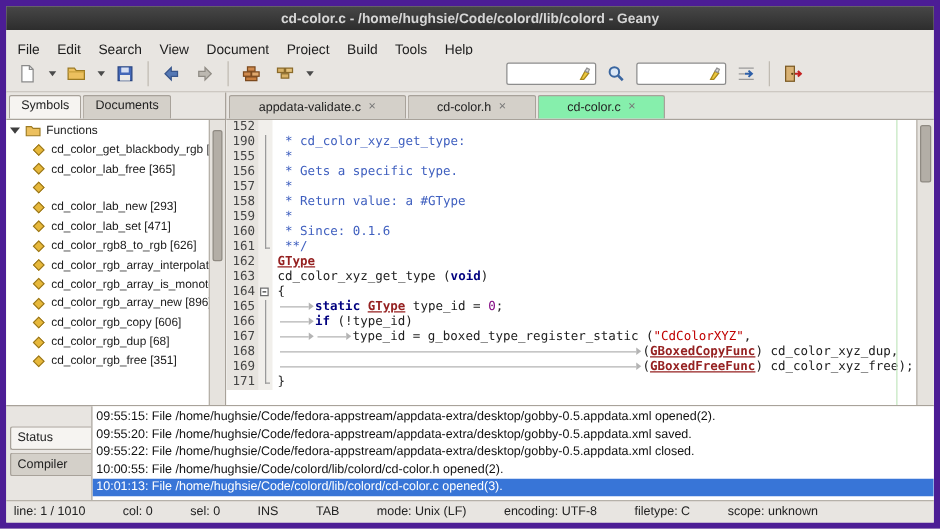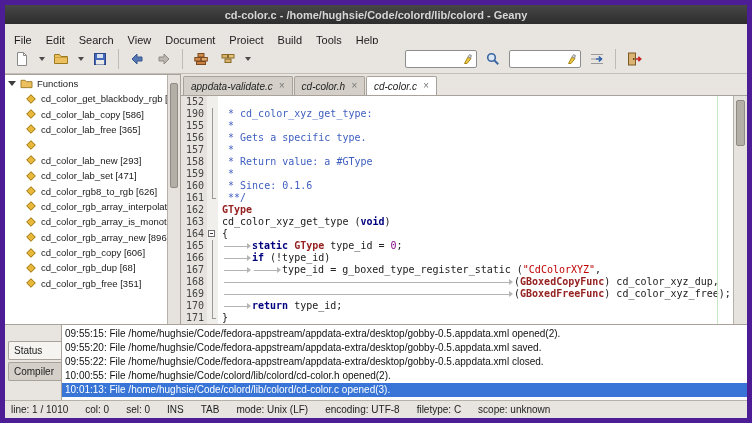--- a/index.html
+++ b/index.html
@@ -43,58 +43,58 @@
   .folder{flex:none;margin-right:4px;display:flex;}
   .sym-row{display:flex;align-items:center;height:15.4px;padding-left:22px;white-space:nowrap;overflow:hidden;}
   .sym-icon{width:8px;height:8px;flex:none;background:#e7b83a;border:1px solid #96741c;transform:rotate(45deg) scale(.85);margin-right:6px;}
   .sym-label{white-space:nowrap;overflow:hidden;}
   .side-scroll{position:absolute;right:0;top:0;bottom:0;width:13px;background:#e6e3de;border-left:1px solid #b6b1a9;}
   .side-scroll .vthumb{top:8px;height:105px;}
 
   
   .editor-zone{flex:1;display:flex;flex-direction:column;min-width:0;}
   .etabs{height:21px;flex:none;display:flex;gap:1px;padding:2px 2px 0 2px;}
-  .etab{display:flex;align-items:center;gap:6px;font-size:10px;padding:2px 7px;background:#d4d0c9;border:1px solid var(--bord);border-bottom:none;border-radius:2px 2px 0 0;color:#222;font-style:italic;}
-  .etab.active{background:#ffffff;}
+  .etab{display:flex;align-items:center;gap:6px;font-size:10px;padding:2px 23px;background:#d4d0c9;border:1px solid var(--bord);border-bottom:none;border-radius:2px 2px 0 0;color:#222;}
+  .etab.active{background:#86efac;}
   .etab-close{color:#777;font-size:10px;line-height:10px;}
   .editor-body{flex:1;display:flex;background:#fff;border-top:1px solid var(--bord);min-height:0;}
   .code-view{flex:1;position:relative;overflow:hidden;font-family:"DejaVu Sans Mono","Liberation Mono",monospace;font-size:10px;line-height:12px;}
   .col-marker{position:absolute;left:536px;top:0;bottom:0;width:1px;background:var(--colmark);}
   .crow{display:flex;height:12px;}
   .ln{width:26px;flex:none;text-align:right;padding-right:3px;background:#e7e4df;color:#444;}
   .fold{width:11px;flex:none;position:relative;background:#f1efeb;}
   .fbox{position:absolute;left:1px;top:2px;width:7px;height:7px;background:#fff;border:1px solid #6e6e6e;}
   .fbox::after{content:"";position:absolute;left:1px;right:1px;top:2px;height:1px;background:#3a3a3a;}
   .fline{position:absolute;left:5px;top:0;bottom:0;width:1px;background:#9a9a9a;}
   .fline.half{bottom:5px;}
   .fnub{position:absolute;left:5px;top:6px;width:4px;height:1px;background:#9a9a9a;}
   .txt{flex:1;min-width:0;padding-left:4px;white-space:pre;color:#202020;}
   .tok-cmt{color:var(--cmt);}
   .tok-kw{color:var(--kw);font-weight:bold;}
-  .tok-type{color:var(--type);font-weight:bold;}
+  .tok-type{color:var(--type);font-weight:bold;text-decoration:underline;}
   .tok-str{color:var(--str);}
   .tok-num{color:var(--num);}
   .tok-tab,.tok-tabfill{display:inline-block;position:relative;width:30px;height:7px;vertical-align:middle;}
   .tok-tab::before,.tok-tabfill::before{content:"";position:absolute;left:2px;right:5px;top:3px;height:1px;background:#b4b4b4;}
   .tok-tab::after,.tok-tabfill::after{content:"";position:absolute;right:1px;top:0;width:0;height:0;border-left:4px solid #b4b4b4;border-top:3px solid transparent;border-bottom:3px solid transparent;}
   .vscroll{width:14px;flex:none;position:relative;background:#e6e3de;border-left:1px solid #b6b1a9;}
   .vthumb{position:absolute;left:2px;right:2px;border-radius:2px;background:#b3aea6;border:1px solid #8f8a82;}
   .ed-scroll .vthumb{top:4px;height:46px;}
 
   
   .bottom{height:76px;flex:none;display:flex;border-top:1px solid var(--bord);background:var(--chrome);}
-  .msg-tabs{width:56px;flex:none;display:flex;flex-direction:column;gap:2px;padding:16px 0 0 3px;}
+  .msg-tabs{width:68px;flex:none;display:flex;flex-direction:column;gap:2px;padding:16px 0 0 3px;}
   .mtab{font-size:10px;padding:3px 5px;background:#d4d0c9;border:1px solid var(--bord);border-right:none;border-radius:2px 0 0 2px;color:#222;}
   .mtab.active{background:#f6f4f1;}
   .msg-list{flex:1;background:#fff;border-left:1px solid var(--bord);overflow:hidden;font-size:10px;padding-top:2px;color:#111;}
   .msg-row{height:14px;line-height:14px;padding-left:3px;white-space:nowrap;overflow:hidden;}
   .msg-row.selected{background:var(--sel);color:#fff;}
 
   
-  .statusbar{height:18px;flex:none;display:flex;align-items:center;gap:17px;padding-left:6px;font-size:10px;color:#222;background:var(--chrome);border-top:1px solid #b6b1a9;white-space:nowrap;overflow:hidden;}
+  .statusbar{height:18px;flex:none;display:flex;align-items:center;gap:30px;padding-left:6px;font-size:10px;color:#222;background:var(--chrome);border-top:1px solid #b6b1a9;white-space:nowrap;overflow:hidden;}
 </style>
 </head>
 <body>
 
 <div class="app">
 
   <div class="titlebar">
     <span>cd-color.c - /home/hughsie/Code/colord/lib/colord - Geany</span>
   </div>
 
@@ -202,38 +202,38 @@
       <svg viewBox="0 0 16 16" width="16" height="16">
           <rect x="2.5" y="2" width="7" height="12" fill="#d9b274" stroke="#7c5a24"></rect>
           <circle cx="7.8" cy="8" r="0.9" fill="#5c3e14"></circle>
           <path d="M10 8h4.5M12.3 5.8 14.7 8l-2.4 2.2" fill="none" stroke="#c42222" stroke-width="1.6"></path>
         </svg>
     </button>
   </div>
 
   <div class="main">
     <div class="sidebar">
+      <div class="ntabs">
+          <div class="ntab active">Symbols</div>
+          <div class="ntab">Documents</div>
+        </div>
       <div class="tree">
         <div class="root-row">
           <span class="expander"></span>
           <span class="folder">
             <svg viewBox="0 0 14 12" width="13" height="11">
                 <path d="M1 2.5h4.5L7 4h6v6.5H1z" fill="#ecc05e" stroke="#9c7a22"></path>
               </svg>
           </span>
           <span>Functions</span>
         </div>
         <div>
             <div class="sym-row">
               <span class="sym-icon"></span>
               <span class="sym-label">cd_color_get_blackbody_rgb [97</span>
-            </div>
-            <div class="sym-row">
-              <span class="sym-icon"></span>
-              <span class="sym-label">cd_color_lab_copy [586]</span>
             </div>
             <div class="sym-row">
               <span class="sym-icon"></span>
               <span class="sym-label">cd_color_lab_free [365]</span>
             </div>
             <div class="sym-row">
               <span class="sym-icon"></span>
             </div>
             <div class="sym-row">
               <span class="sym-icon"></span>
@@ -405,27 +405,20 @@
                 <div class="txt"><span class="tok-tabfill" style="width: 292px;"></span><span class="tok-pl">(</span><span class="tok-type">GBoxedCopyFunc</span><span class="tok-pl">) cd_color_xyz_dup,</span></div>
               </div>
               <div class="crow">
                 <div class="ln">169</div>
                 <div class="fold">
                   <div class="fline"></div>
                 </div>
                 <div class="txt"><span class="tok-tabfill" style="width: 292px;"></span><span class="tok-pl">(</span><span class="tok-type">GBoxedFreeFunc</span><span class="tok-pl">) cd_color_xyz_free);</span></div>
               </div>
               <div class="crow">
-                <div class="ln">170</div>
-                <div class="fold">
-                  <div class="fline"></div>
-                </div>
-                <div class="txt"><span class="tok-tab"></span><span class="tok-kw">return</span><span class="tok-pl"> type_id;</span></div>
-              </div>
-              <div class="crow">
                 <div class="ln">171</div>
                 <div class="fold">
                   <div class="fline half"></div>
                   <div class="fnub"></div>
                 </div>
                 <div class="txt"><span class="tok-pl">}</span></div>
               </div>
             </div>
         </div>
         <div class="vscroll ed-scroll">

